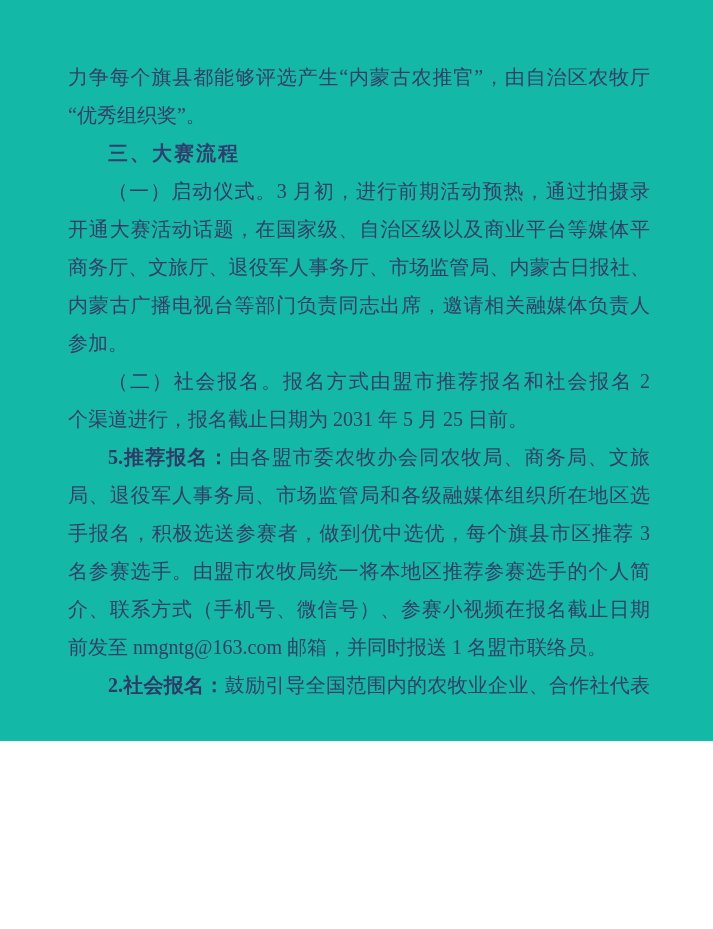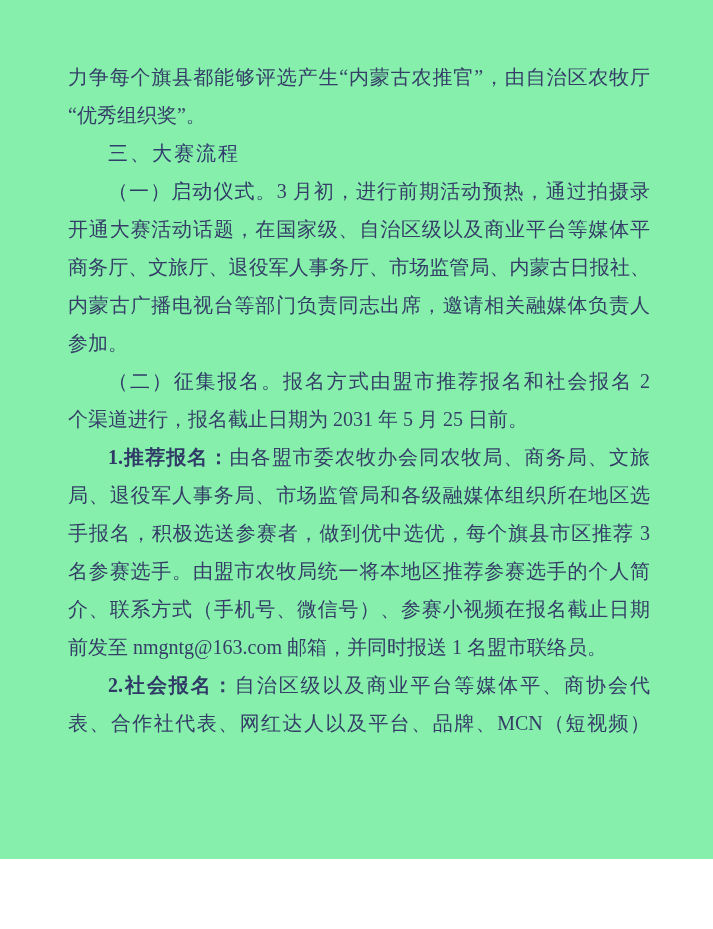--- a/index.html
+++ b/index.html
@@ -3,22 +3,22 @@
 <meta charset="utf-8">
 <style>
   html, body {
     margin: 0;
     padding: 0;
     background: #ffffff;
   }
   .page {
     position: relative;
     width: 713px;
-    height: 859px;
-    background: #86efac;
+    height: 741px;
+    background: #14b8a6;
     font-family: "Liberation Serif", "DejaVu Serif", serif;
     color: #343e67;
     overflow: hidden;
   }
   .content {
     position: absolute;
     top: 58px;
     left: 68px;
     width: 582px;
   }
@@ -27,21 +27,21 @@
     height: 38px;
     line-height: 38px;
     text-align: justify;
     overflow: hidden;
     white-space: normal;
   }
   .j { text-align-last: justify; }
   .ind { text-indent: 2em; }
   .heading {
     font-family: "Liberation Sans", "DejaVu Sans", sans-serif;
-    font-weight: normal;
+    font-weight: bold;
     color: #313d6d;
     letter-spacing: 2px;
   }
   .blabel {
     font-weight: bold;
     color: #303a66;
   }
   .kai {
     color: #2f3a66;
   }
@@ -73,36 +73,35 @@
     <div class="line j"><span>开通大赛活动话题，在国家级、自治区级以及商业平台等媒体平</span></div>
 
 
 
     <div class="line j"><span>商务厅、文旅厅、退役军人事务厅、市场监管局、内蒙古日报社、</span></div>
 
     <div class="line j"><span>内蒙古广播电视台等部门负责同志出席，邀请相关融媒体负责人</span></div>
 
     <div class="line"><span>参加。</span></div>
 
-    <div class="line j ind"><span class="kai">（二）征集报名。</span><span>报名方式由盟市推荐报名和社会报名 2</span></div>
+    <div class="line j ind"><span class="kai">（二）社会报名。</span><span>报名方式由盟市推荐报名和社会报名 2</span></div>
 
     <div class="line"><span>个渠道进行，报名截止日期为 2031 年 5 月 25 日前。</span></div>
 
-    <div class="line j ind"><span class="blabel">1.推荐报名：</span><span>由各盟市委农牧办会同农牧局、商务局、文旅</span></div>
+    <div class="line j ind"><span class="blabel">5.推荐报名：</span><span>由各盟市委农牧办会同农牧局、商务局、文旅</span></div>
 
     <div class="line j"><span>局、退役军人事务局、市场监管局和各级融媒体组织所在地区选</span></div>
 
     <div class="line j"><span>手报名，积极选送参赛者，做到优中选优，每个旗县市区推荐 3</span></div>
 
     <div class="line j"><span>名参赛选手。由盟市农牧局统一将本地区推荐参赛选手的个人简</span></div>
 
     <div class="line j"><span>介、联系方式（手机号、微信号）、参赛小视频在报名截止日期</span></div>
 
     <div class="line"><span>前发至 nmgntg@163.com 邮箱，并同时报送 1 名盟市联络员。</span></div>
 
-    <div class="line j ind"><span class="blabel">2.社会报名：</span><span>自治区级以及商业平台等媒体平、商协会代</span></div>
+    <div class="line j ind"><span class="blabel">2.社会报名：</span><span>鼓励引导全国范围内的农牧业企业、合作社代表</span></div>
 
-    <div class="line j"><span>表、合作社代表、网红达人以及平台、品牌、MCN（短视频）</span></div>
 
   </div>
 
   <div class="footer-pagenum">- 4 -</div>
 </div>
 
 </body></html>

